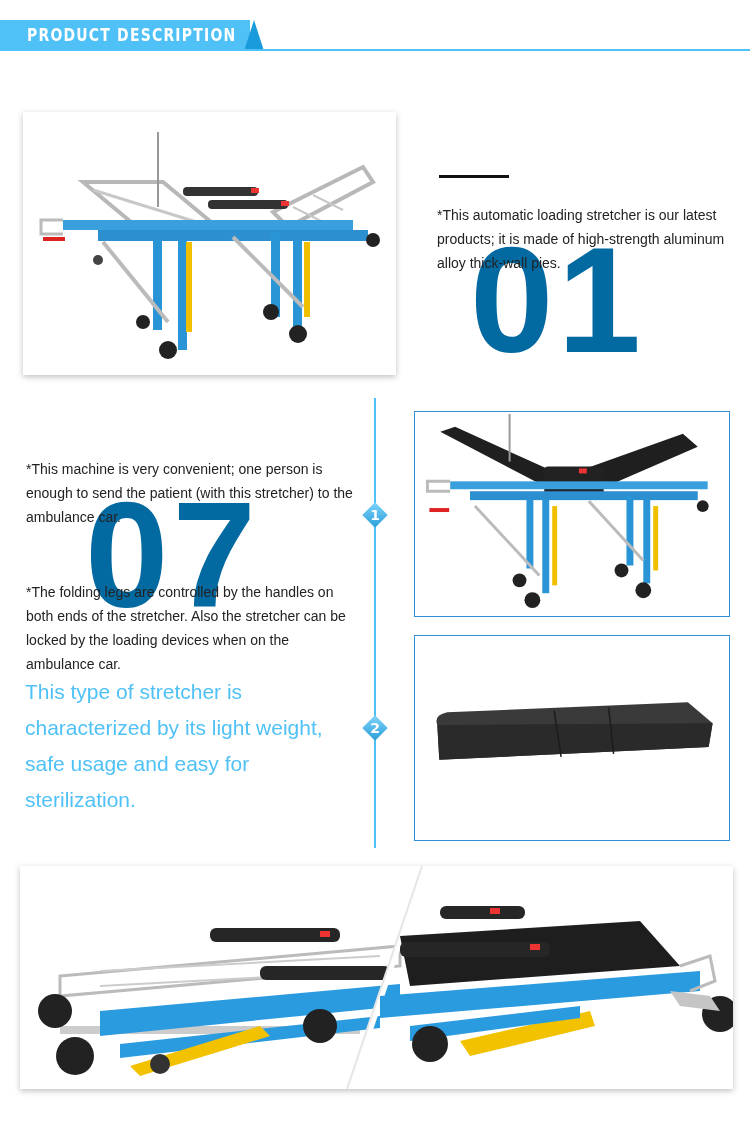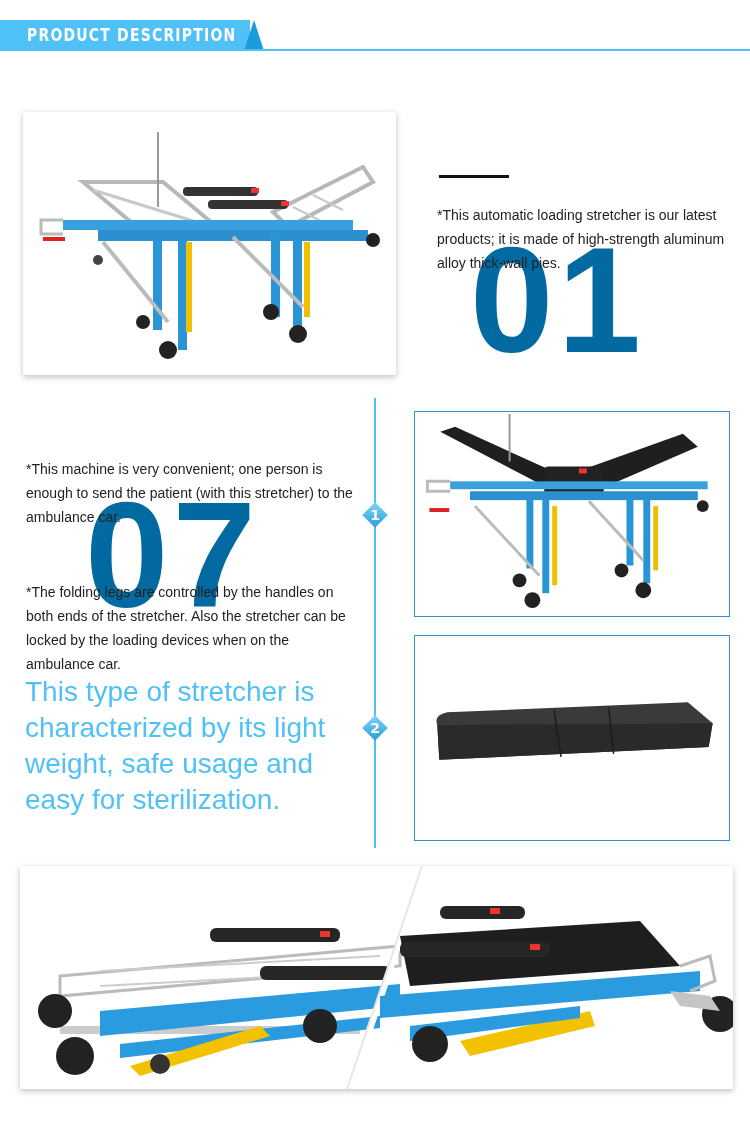--- a/index.html
+++ b/index.html
@@ -18,21 +18,21 @@
   .shadowed { box-shadow: 0 2px 6px rgba(0,0,0,0.25); }
   .bordered { border: 1px solid #2f8fd6; box-shadow: none; }
   .photo svg { width: 100%; height: 100%; display: block; }
 
   
   .watermark { position: absolute; font-family: "Liberation Sans", sans-serif; font-weight: bold; color: #0369a1; letter-spacing: 4px; z-index: 0; line-height: 1; }
 
   .text-block { position: absolute; font-size: 14px; line-height: 24px; color: #222; z-index: 1; }
   .dash { position: absolute; left: 439px; top: 175px; width: 70px; height: 3px; background: #111; }
 
-  .highlight { position: absolute; left: 25px; top: 674px; width: 340px; font-size: 28px; line-height: 36px; color: #4fc1f6; z-index: 1; }
+  .highlight { position: absolute; left: 25px; top: 674px; width: 340px; font-size: 21px; line-height: 36px; color: #4fc1f6; z-index: 1; }
 
   
   .timeline { position: absolute; left: 374px; top: 398px; width: 2px; height: 450px; background: #4fc1f6; }
   .marker { position: absolute; width: 18px; height: 18px; transform: rotate(45deg); background: linear-gradient(135deg, #7fd4fb 0%, #2a9ed8 100%); }
   .marker-num { position: absolute; width: 26px; text-align: center; font-weight: bold; font-size: 14px; color: #fff; font-family: "DejaVu Sans", sans-serif; }
 </style>
 </head>
 <body>
 
 <div class="banner">

